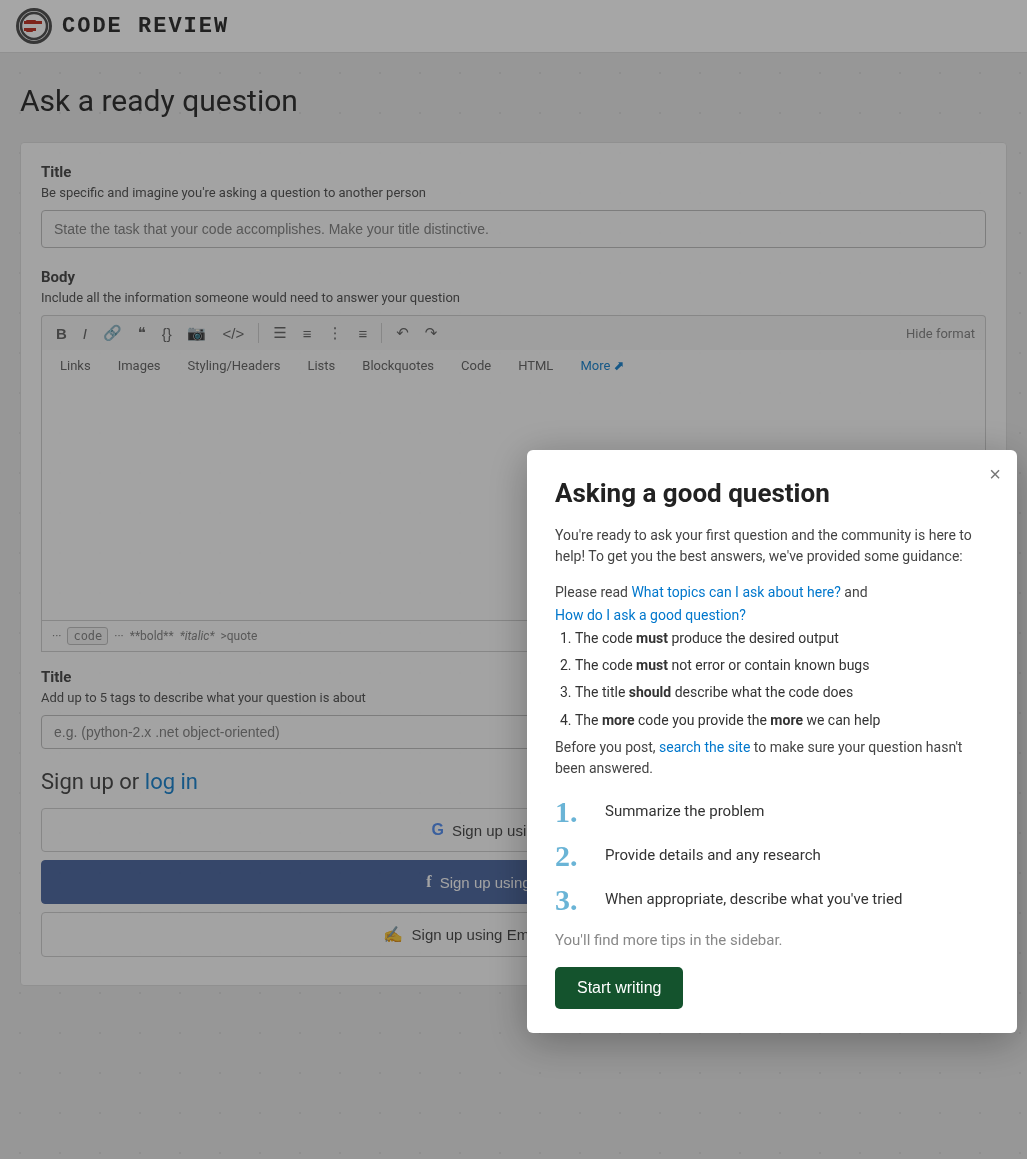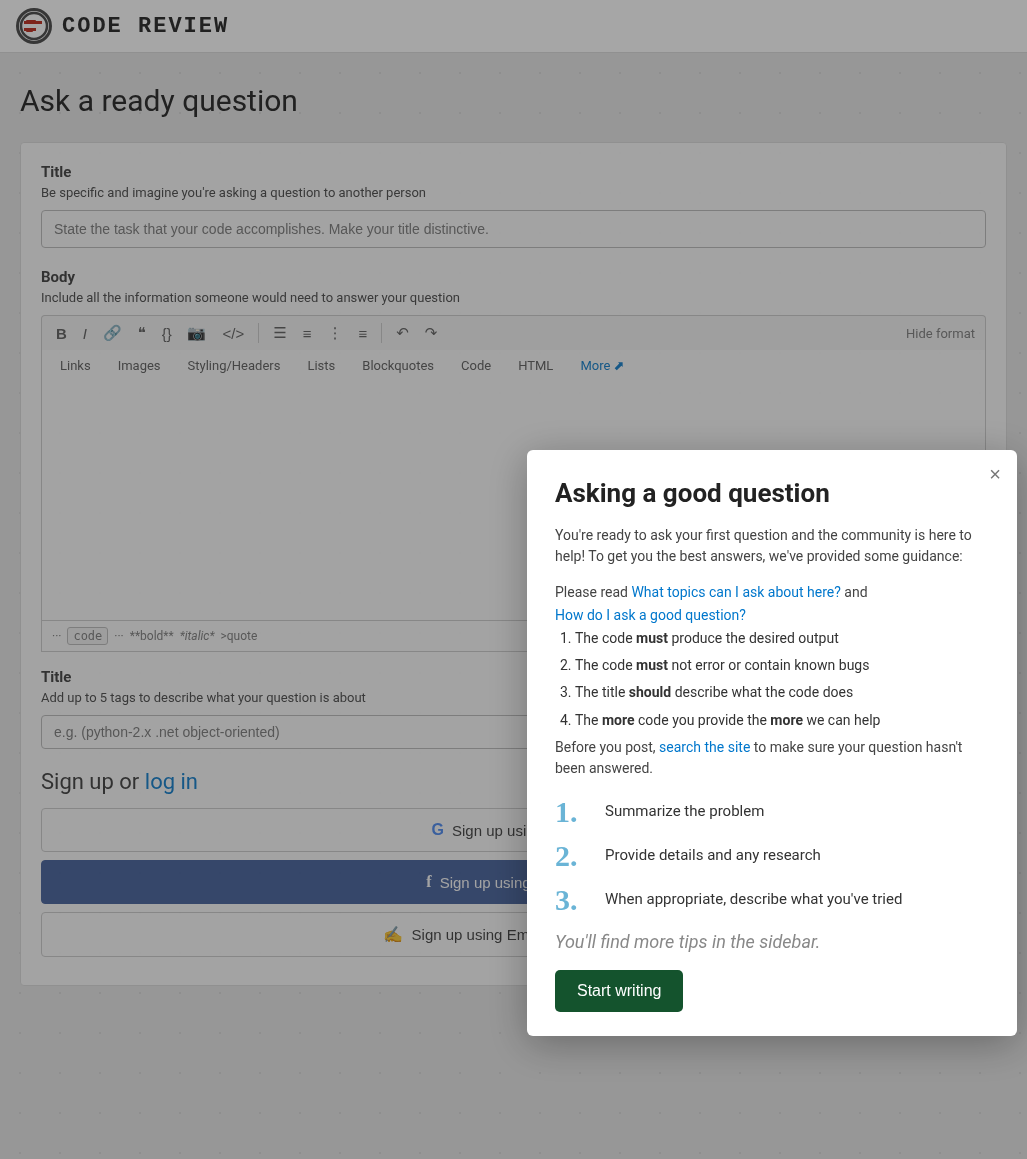--- a/index.html
+++ b/index.html
@@ -383,24 +383,23 @@
     }
 
     .step-text {
       font-size: 15px;
       color: #333;
       padding-top: 4px;
       line-height: 1.4;
     }
 
     .modal-tip {
-      font-size: 18px;
+      font-size: 15px;
       color: #888;
       margin-bottom: 18px;
-      font-style: italic;
     }
 
     .btn-start {
       background: #14532d;
       color: #fff;
       border: none;
       border-radius: 5px;
       padding: 12px 22px;
       font-size: 16px;
       cursor: pointer;

